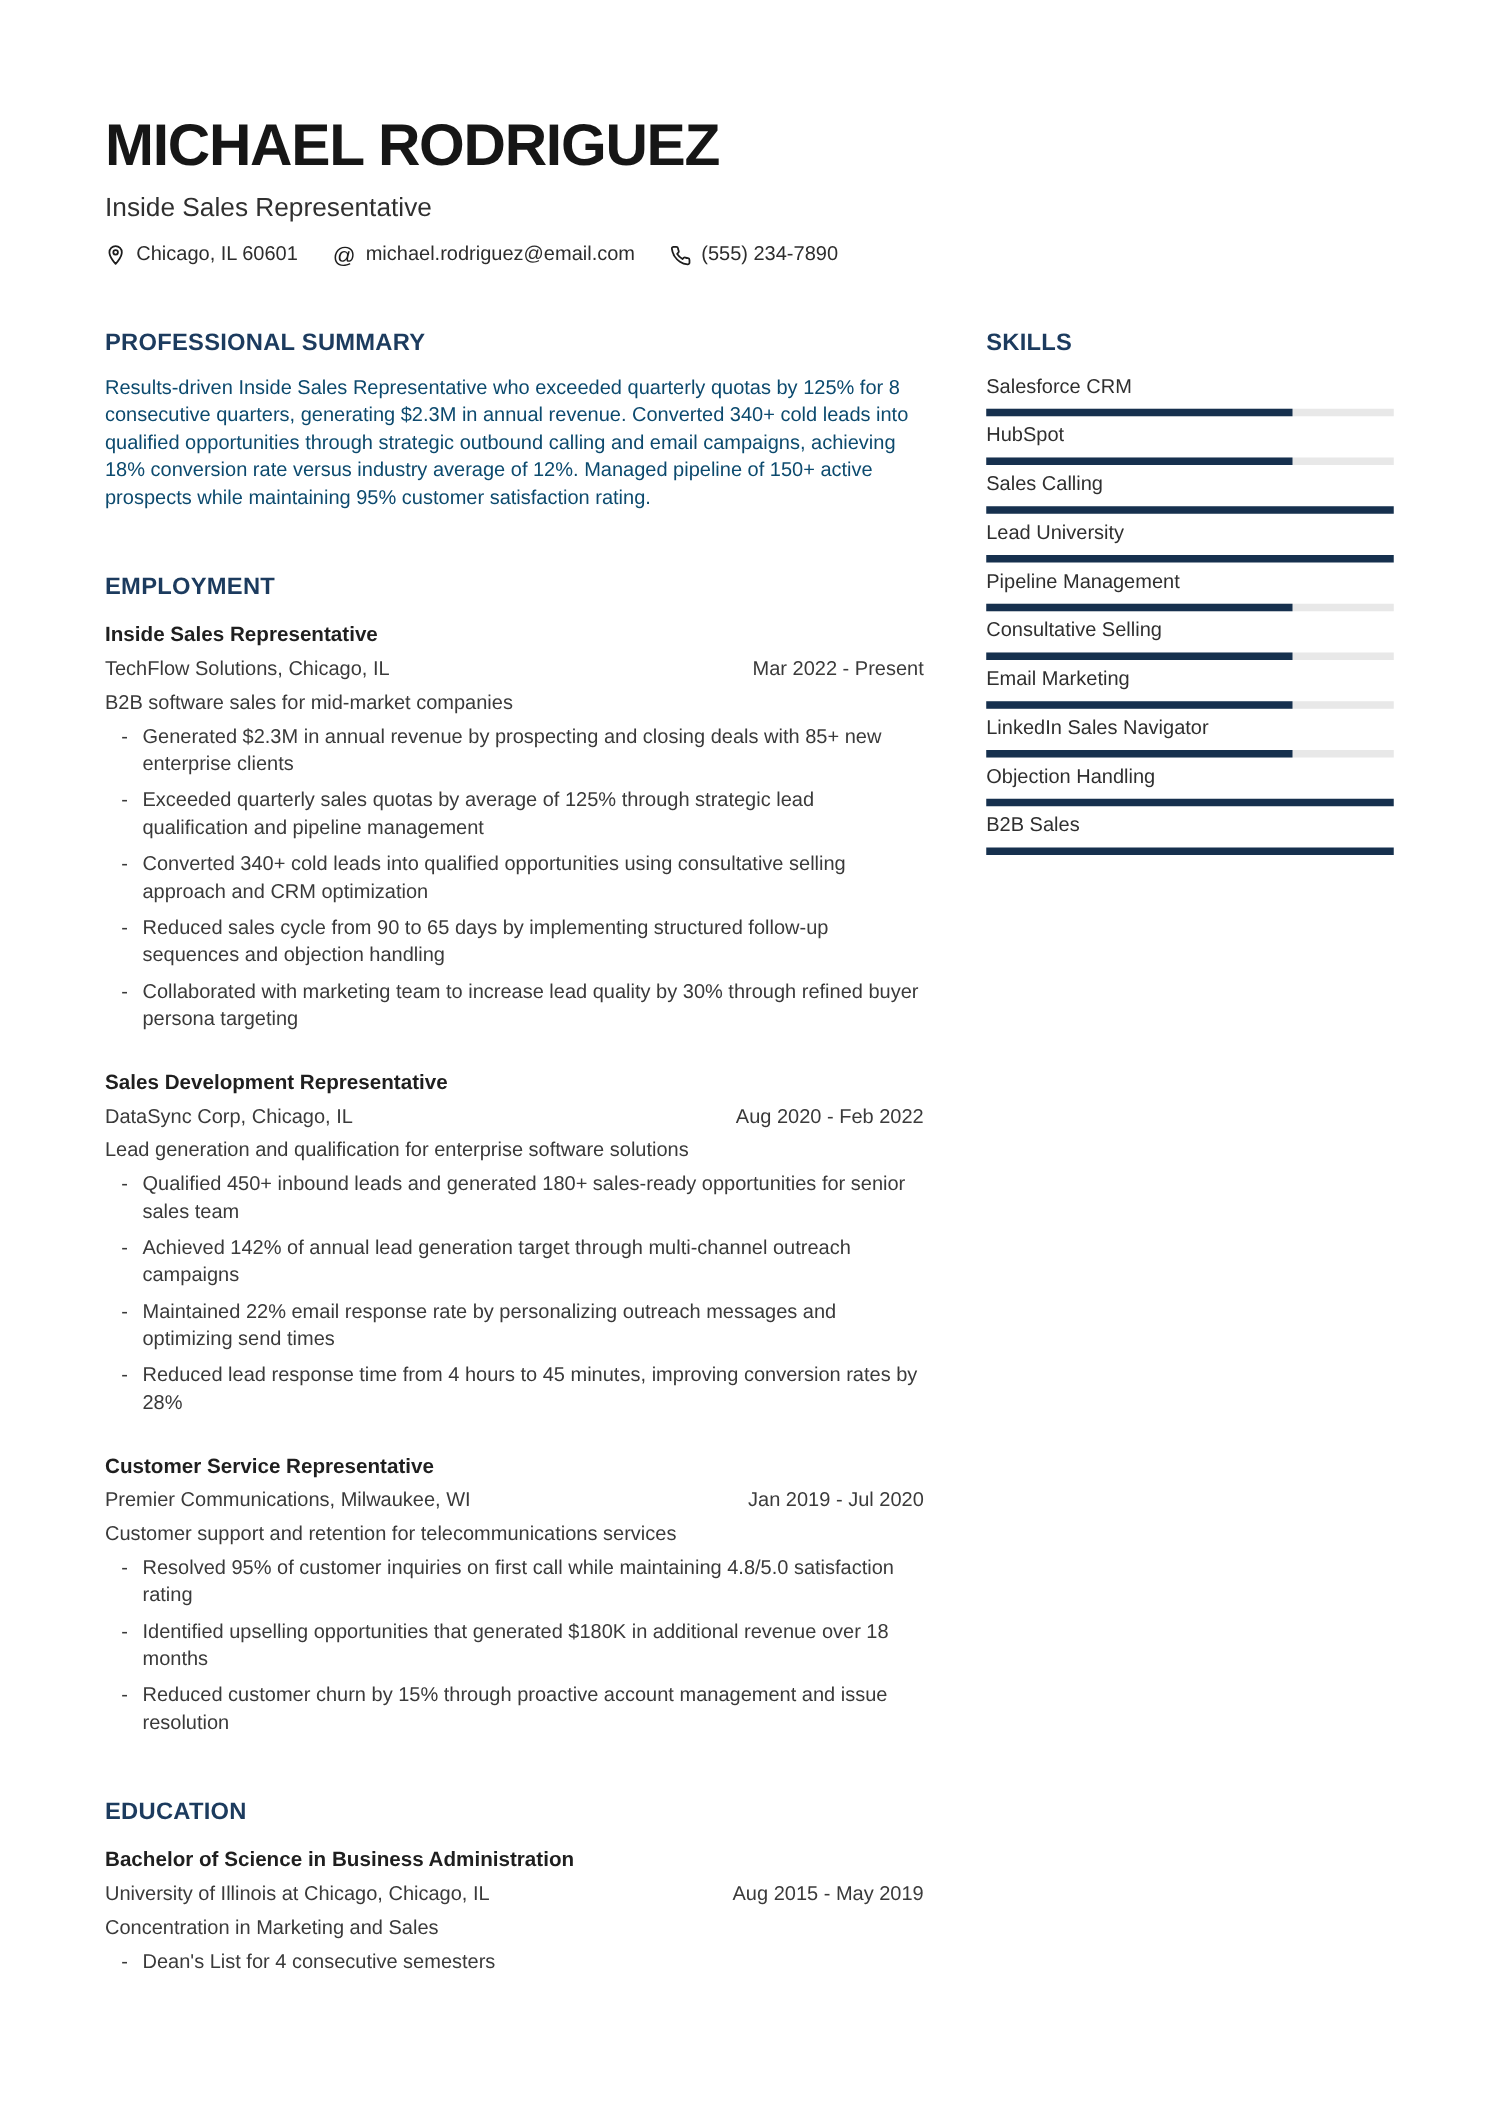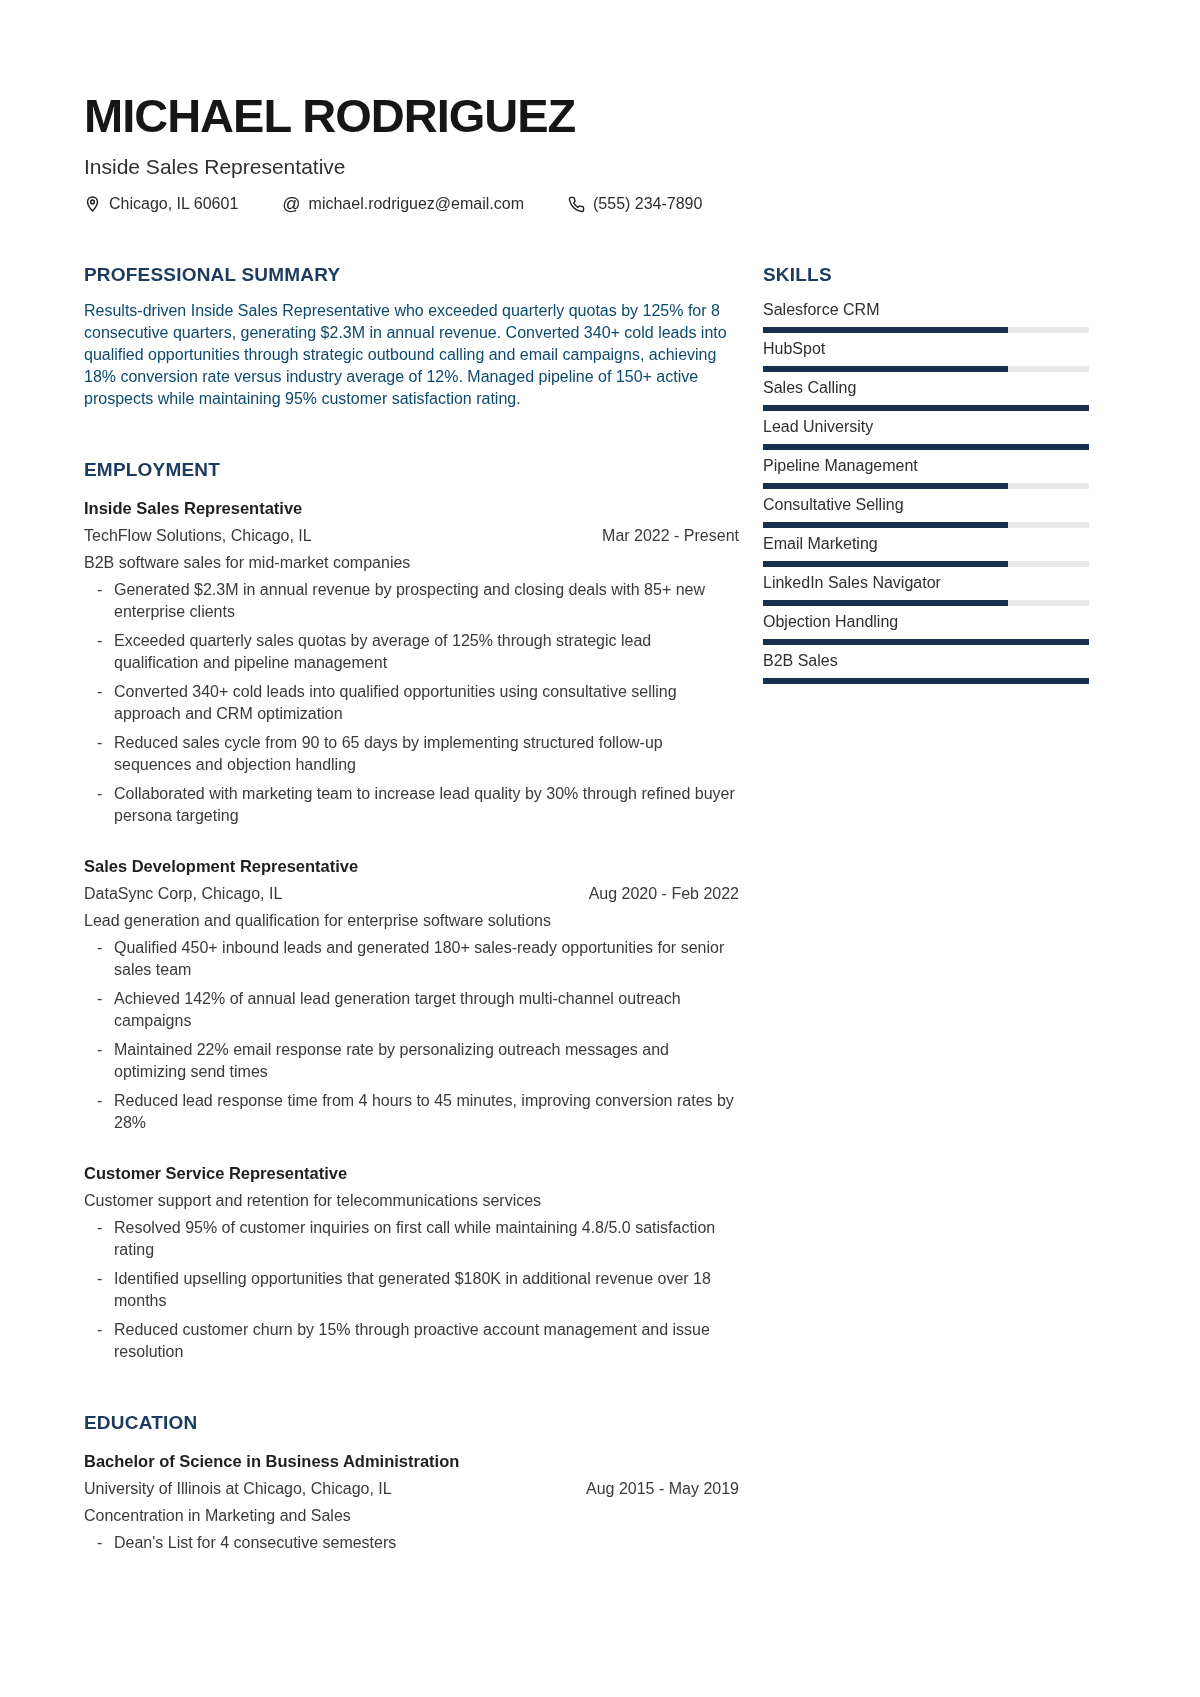--- a/index.html
+++ b/index.html
@@ -26,29 +26,29 @@
   .subtitle {
     margin-top: 15px;
     font-size: 21px;
     line-height: 26px;
     color: #303030;
   }
   .contact-row {
     margin-top: 15px;
     display: flex;
     align-items: center;
-    gap: 44px;
+    gap: 28px;
     font-size: 16px;
     color: #2d2d2d;
   }
   .contact-item { display: flex; align-items: center; gap: 8px; }
   .contact-item svg { display: block; }
   .at-icon { font-size: 18px; line-height: 18px; color: #1d1d1d; }
   
-  .columns { display: flex; gap: 24px; margin-top: 52px; }
+  .columns { display: flex; gap: 50px; margin-top: 52px; }
   .left-col  { width: 655px; flex: none; }
   .right-col { width: 326px; flex: none; }
   .sec-h {
     margin: 0 0 15px 0;
     font-size: 19px;
     line-height: 20px;
     font-weight: 700;
     letter-spacing: 0.2px;
     color: var(--accent, #1c3b5e);
   }
@@ -155,20 +155,24 @@
   <li class="bullet"><span class="dash">-</span><span class="bullet-text">Achieved 142% of annual lead generation target through multi-channel outreach campaigns</span></li>
 
   <li class="bullet"><span class="dash">-</span><span class="bullet-text">Maintained 22% email response rate by personalizing outreach messages and optimizing send times</span></li>
 
   <li class="bullet"><span class="dash">-</span><span class="bullet-text">Reduced lead response time from 4 hours to 45 minutes, improving conversion rates by 28%</span></li>
 </ul>
   </article>
 
   <article class="job">
     <div class="job-title">Customer Service Representative</div>
+    <div class="job-sub">
+      <span class="company">Premier Communications, Milwaukee, WI</span>
+      <span class="dates">Jan 2019 - Jul 2020</span>
+    </div>
     <div class="job-desc">Customer support and retention for telecommunications services</div>
     <ul class="bullets">
   <li class="bullet"><span class="dash">-</span><span class="bullet-text">Resolved 95% of customer inquiries on first call while maintaining 4.8/5.0 satisfaction rating</span></li>
 
   <li class="bullet"><span class="dash">-</span><span class="bullet-text">Identified upselling opportunities that generated $180K in additional revenue over 18 months</span></li>
 
   <li class="bullet"><span class="dash">-</span><span class="bullet-text">Reduced customer churn by 15% through proactive account management and issue resolution</span></li>
 </ul>
   </article>
 </div>

